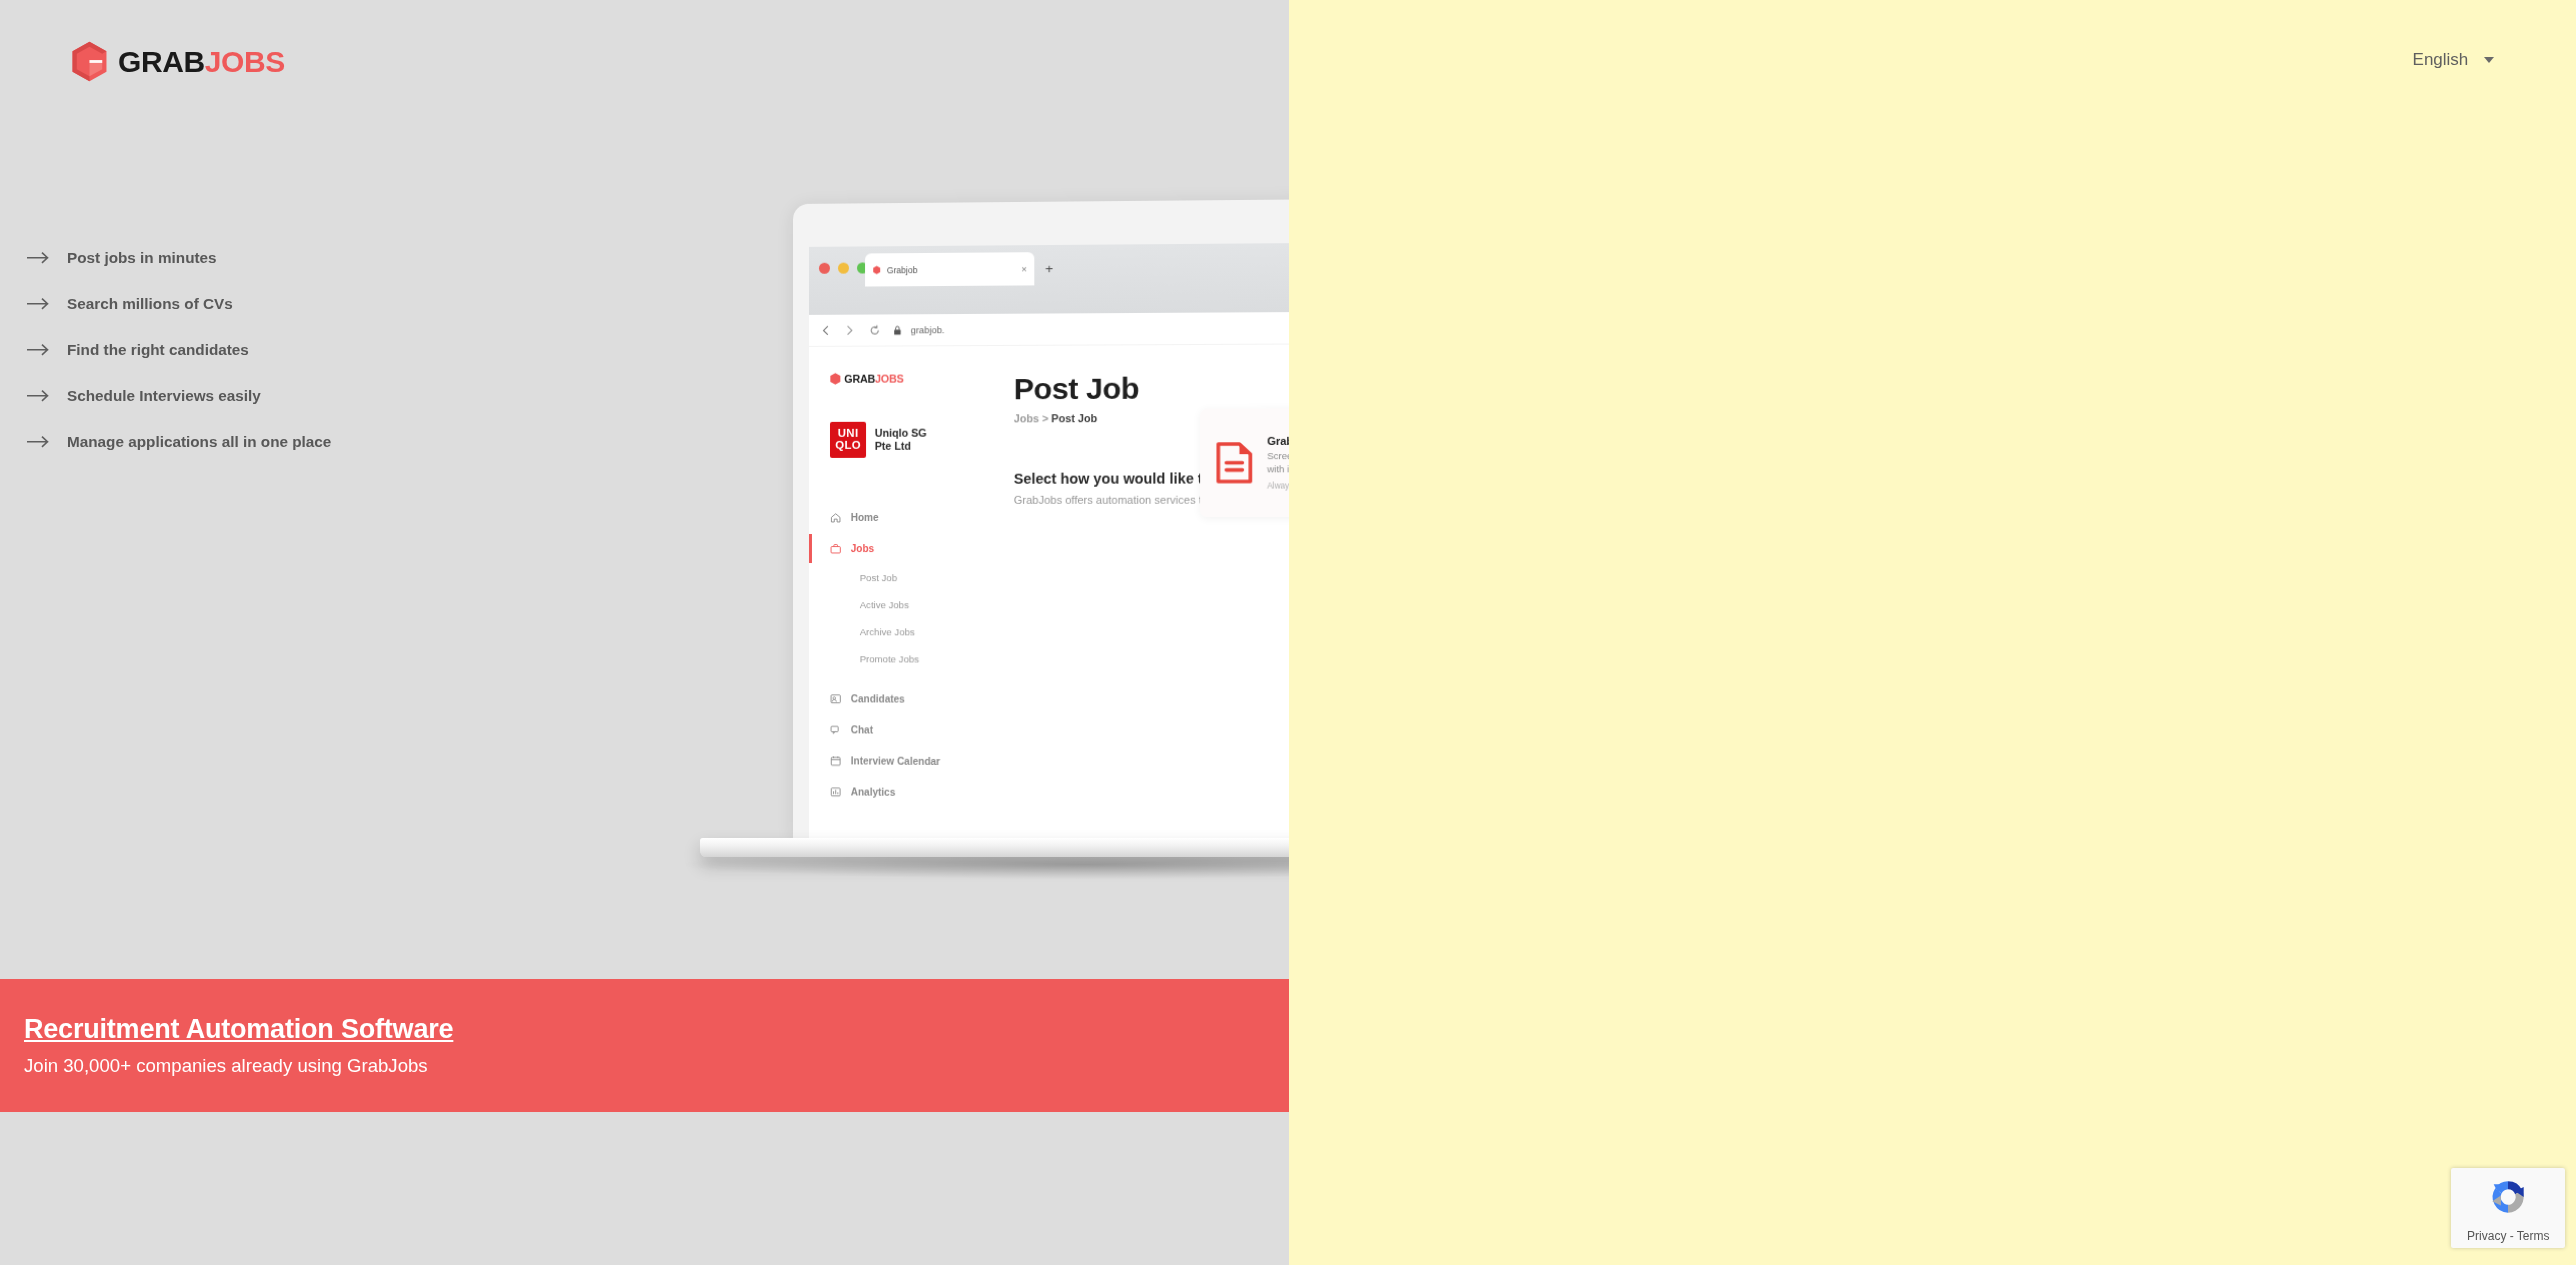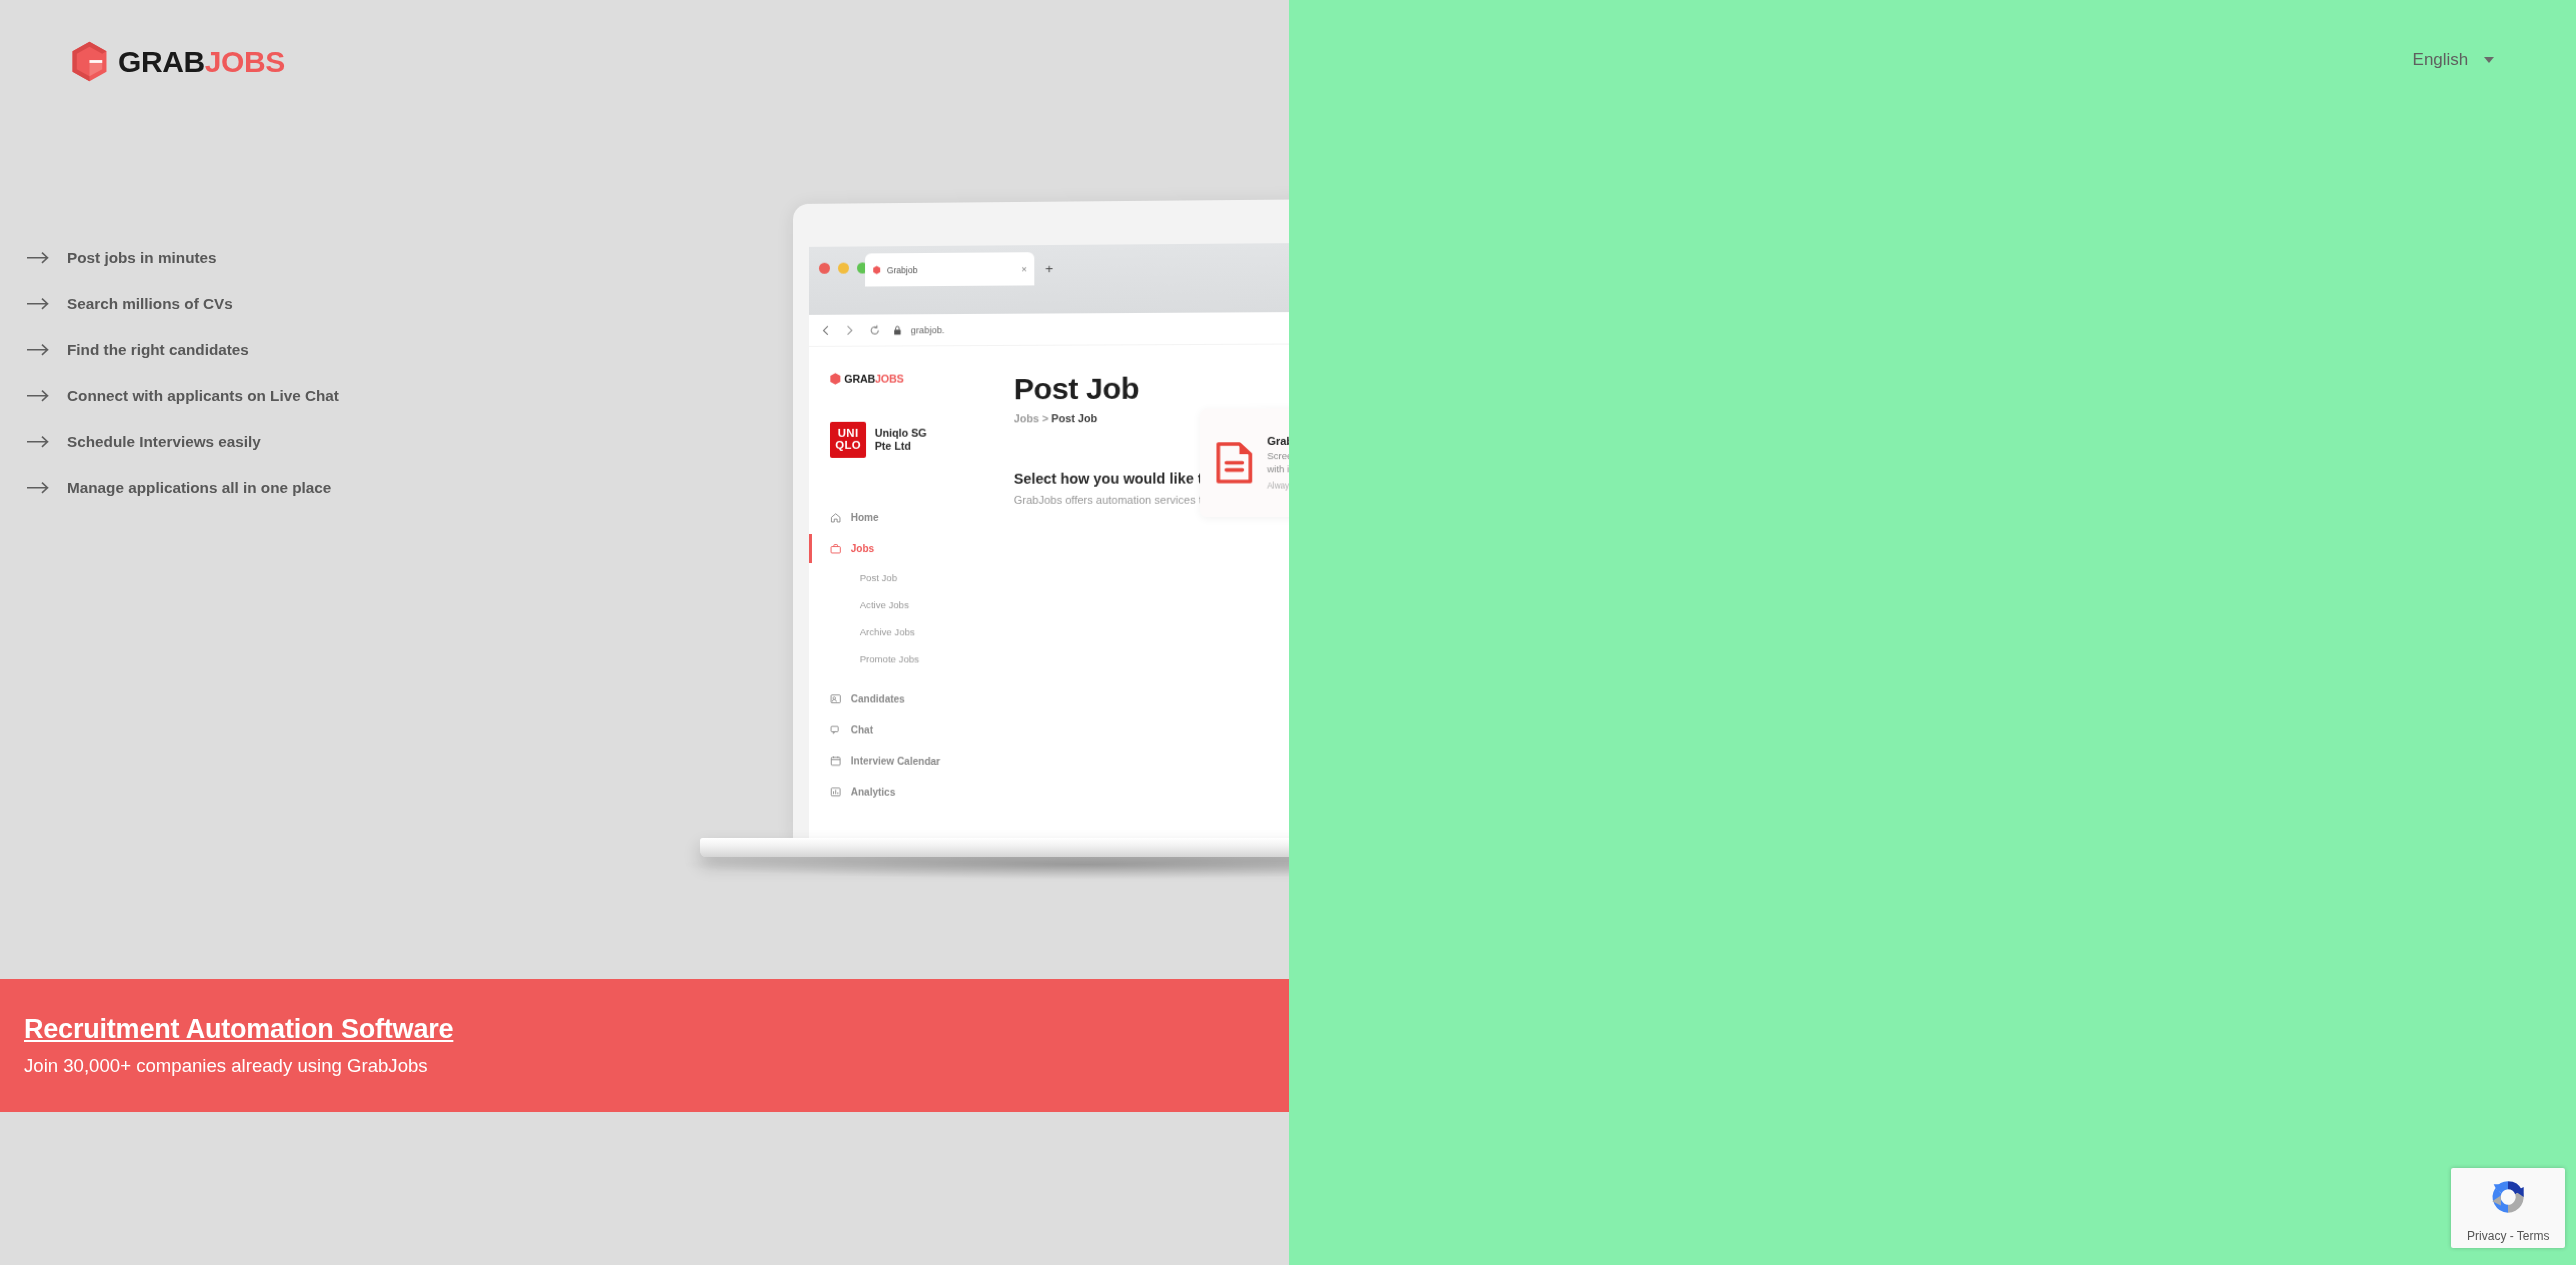--- a/index.html
+++ b/index.html
@@ -248,21 +248,21 @@
   .promo-title {
     font-size: 27px; font-weight: 800; color:#fff; letter-spacing:-0.2px;text-decoration:underline;
   }
   .promo-sub { font-size: 18.6px; color:#fff; margin-top: 9.3px; }
 
   
   .right-panel {
     position: relative;
     flex: 1;
     height: 1265px;
-    background:#86efac;
+    background:#fef9c3;
   }
 
   .lang {
     position:absolute; right: 82px; top: 50px;
     display:flex; align-items:center; gap: 15.7px;
     font-size: 17px; color:#5f5f5f;
     cursor: pointer;
   }
   .caret-sm { width:0;height:0;border-left:5.7px solid transparent;border-right:5.7px solid transparent;border-top:6.4px solid #6a6a6a;}
 
@@ -315,28 +315,20 @@
         </span>
         <span class="feature-label">Search millions of CVs</span>
       </div>
       <div class="feature-row">
         <span class="feature-arrow">
           <svg width="24" height="11.4" viewBox="0 0 34 16">
               <path d="M0 8 H29 M22 1.5 L29 8 L22 14.5" stroke="#5e5e5e" stroke-width="2.2" fill="none" stroke-linecap="square"></path>
             </svg>
         </span>
         <span class="feature-label">Find the right candidates</span>
-      </div>
-      <div class="feature-row">
-        <span class="feature-arrow">
-          <svg width="24" height="11.4" viewBox="0 0 34 16">
-              <path d="M0 8 H29 M22 1.5 L29 8 L22 14.5" stroke="#5e5e5e" stroke-width="2.2" fill="none" stroke-linecap="square"></path>
-            </svg>
-        </span>
-        <span class="feature-label">Connect with applicants on Live Chat</span>
       </div>
       <div class="feature-row">
         <span class="feature-arrow">
           <svg width="24" height="11.4" viewBox="0 0 34 16">
               <path d="M0 8 H29 M22 1.5 L29 8 L22 14.5" stroke="#5e5e5e" stroke-width="2.2" fill="none" stroke-linecap="square"></path>
             </svg>
         </span>
         <span class="feature-label">Schedule Interviews easily</span>
       </div>
       <div class="feature-row">

